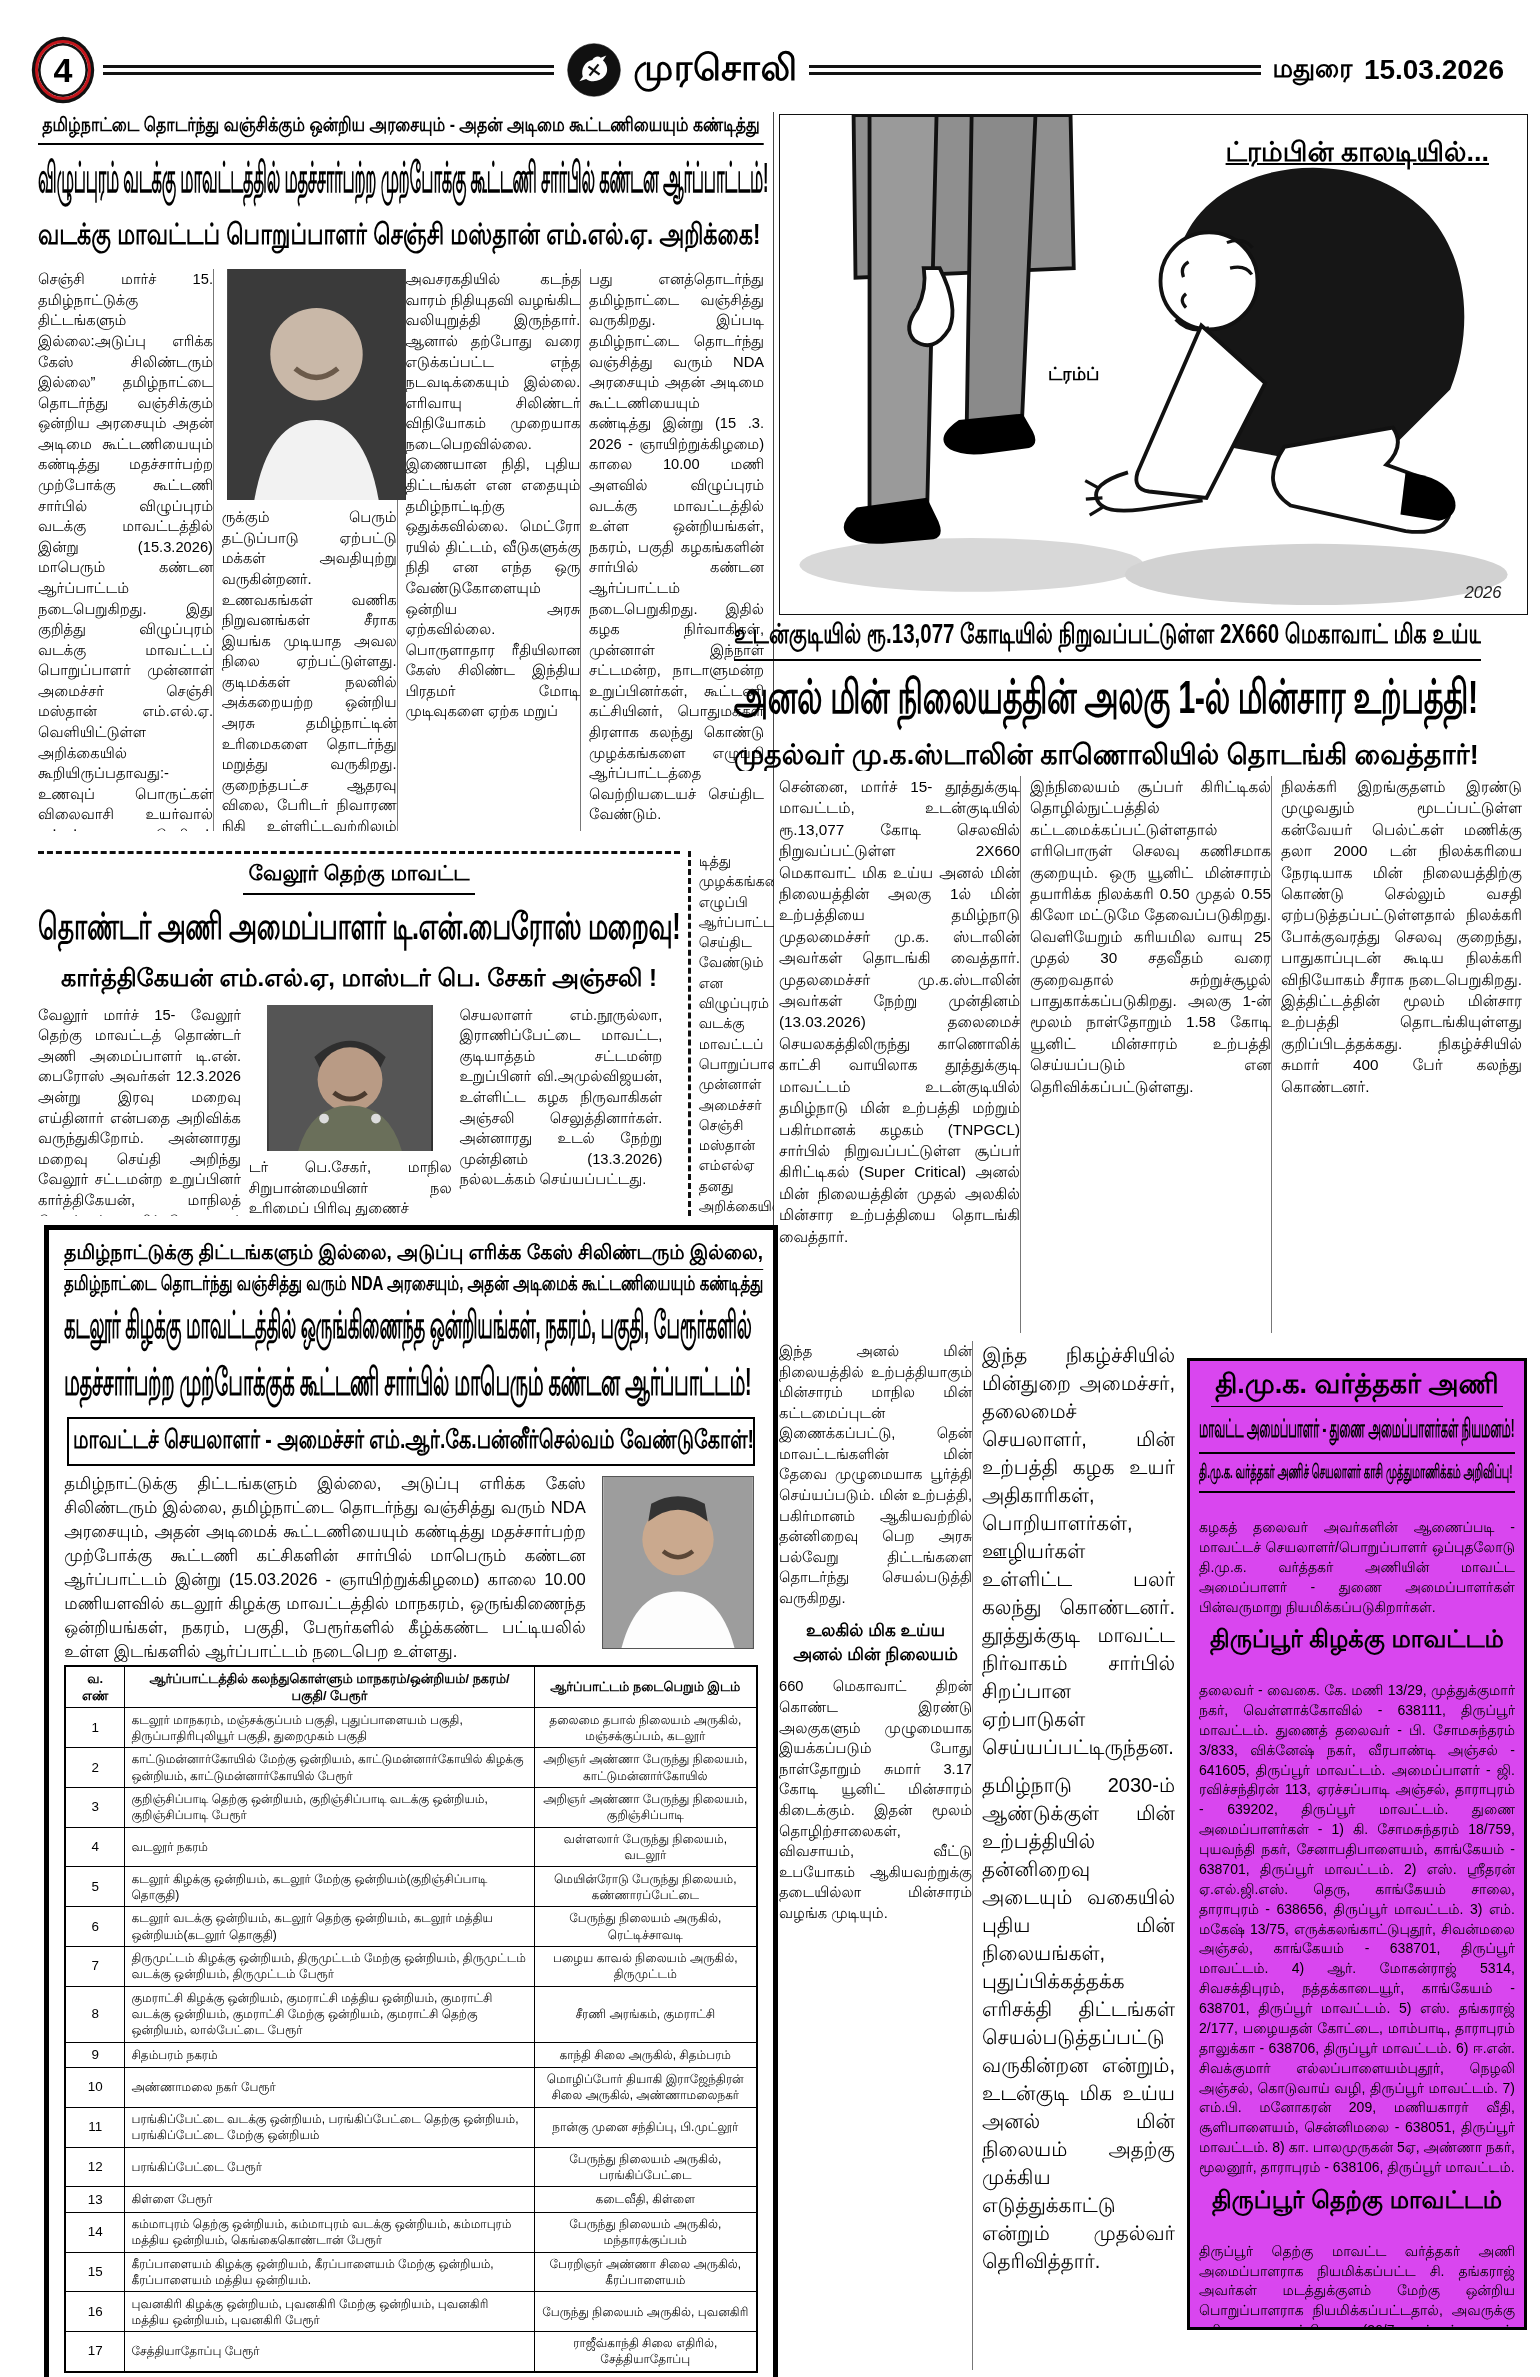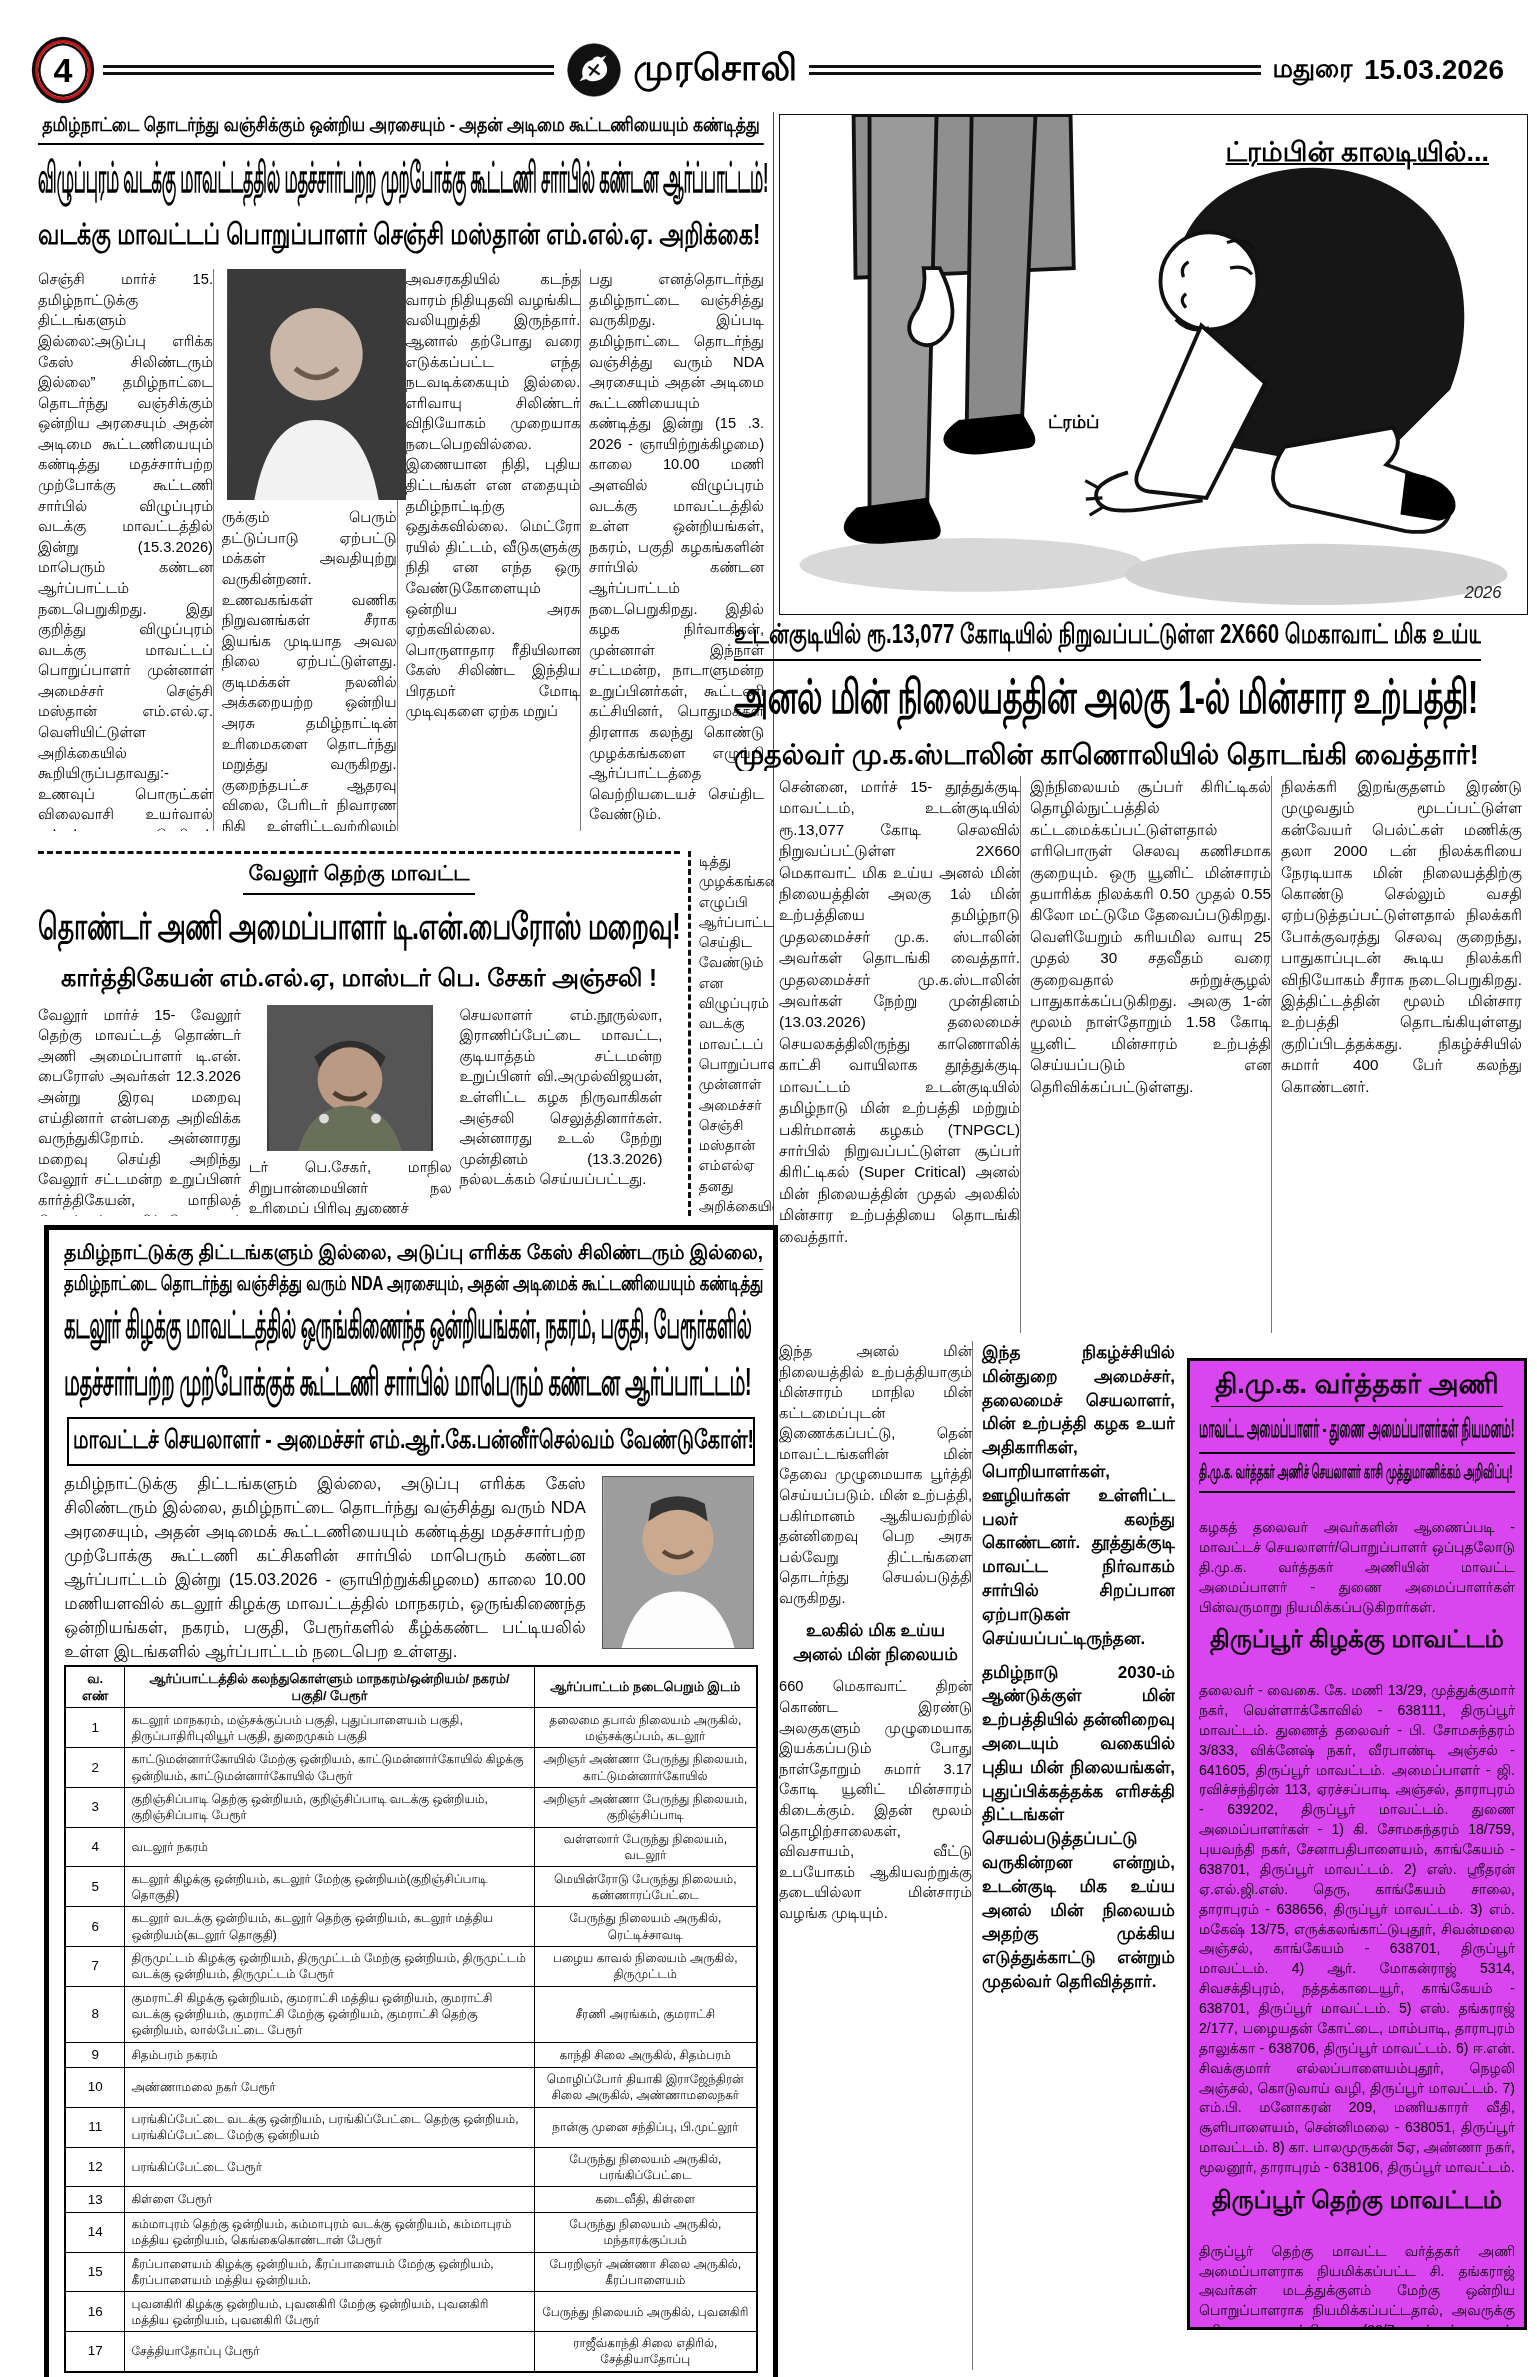--- a/index.html
+++ b/index.html
@@ -39,21 +39,21 @@
   .bb-photo{position:absolute;right:3.8px;top:3.8px;width:150px;height:171px;border:0.6px solid #555;background:linear-gradient(160deg,#bdbdbd,#8f8f8f);}
   table.protest{width:100%;border-collapse:collapse;border:2.6px solid #000;font-size:12px;line-height:1.35;}
   table.protest th,table.protest td{border:1.3px solid #000;padding:3.2px 6.4px;vertical-align:middle;}
   table.protest th{font-weight:bold;text-align:center;font-size:12.8px;}
   td.cno{width:45px;text-align:center;font-size:13.4px;}
   td.cunits{width:396px;text-align:left;}
   td.cplace{text-align:center;}
   
   .cartoonbox{border:1.9px solid #111;background:#fff;}
   .cartoon-title{font-size:27px;font-weight:bold;text-decoration:underline;}
-  .cartoon-label{font-size:18px;font-weight:bold;margin-top:48px;}
+  .cartoon-label{font-size:18px;font-weight:bold;}
   .cartoon-sig{font-size:16.6px;font-style:italic;color:#222;}
   
   .r-kicker{font-size:27px;font-weight:800;text-align:center;border-bottom:2.6px solid #000;padding-bottom:6.4px;}
   .r-head{font-size:47px;font-weight:900;text-align:left;letter-spacing:-0.6px;}
   .r-sub{font-size:28px;font-weight:800;text-align:center;}
   .contcol p{margin:0 0 10.2px 0;}
   .cont-subhead{font-size:17px;font-weight:900;text-align:center;margin:6.4px 0;}
   
   .notice{border:3.2px solid #000;box-sizing:border-box;padding:7.7px 9px;overflow:hidden;background:#d946ef;}
   .n-title{font-size:27px;font-weight:800;text-align:center;}
@@ -293,21 +293,21 @@
     <div class="bcol" style="width:241px;font-size:15.3px;padding-left:9px;">இந்நிலையம் சூப்பர் கிரிட்டிகல் தொழில்நுட்பத்தில் கட்டமைக்கப்பட்டுள்ளதால் எரிபொருள் செலவு கணிசமாக குறையும். ஒரு யூனிட் மின்சாரம் தயாரிக்க நிலக்கரி 0.50 முதல் 0.55 கிலோ மட்டுமே தேவைப்படுகிறது. வெளியேறும் கரியமில வாயு 25 முதல் 30 சதவீதம் வரை குறைவதால் சுற்றுச்சூழல் பாதுகாக்கப்படுகிறது. அலகு 1-ன் மூலம் நாள்தோறும் 1.58 கோடி யூனிட் மின்சாரம் உற்பத்தி செய்யப்படும் என தெரிவிக்கப்பட்டுள்ளது.</div>
     <div class="bcol" style="width:241px;font-size:15.3px;padding-left:9px;">நிலக்கரி இறங்குதளம் இரண்டு முழுவதும் மூடப்பட்டுள்ள கன்வேயர் பெல்ட்கள் மணிக்கு தலா 2000 டன் நிலக்கரியை நேரடியாக மின் நிலையத்திற்கு கொண்டு செல்லும் வசதி ஏற்படுத்தப்பட்டுள்ளதால் நிலக்கரி போக்குவரத்து செலவு குறைந்து, பாதுகாப்புடன் கூடிய நிலக்கரி விநியோகம் சீராக நடைபெறுகிறது. இத்திட்டத்தின் மூலம் மின்சார உற்பத்தி தொடங்கியுள்ளது குறிப்பிடத்தக்கது. நிகழ்ச்சியில் சுமார் 400 பேர் கலந்து கொண்டனர்.</div>
   </div>
 
   <div class="abs bodycols" style="left:779px;top:1341px;width:401px;height:1029px;">
     <div class="bcol contcol" style="width:193px;font-size:14.7px;">
       <p>இந்த அனல் மின் நிலையத்தில் உற்பத்தியாகும் மின்சாரம் மாநில மின் கட்டமைப்புடன் இணைக்கப்பட்டு, தென் மாவட்டங்களின் மின் தேவை முழுமையாக பூர்த்தி செய்யப்படும். மின் உற்பத்தி, பகிர்மானம் ஆகியவற்றில் தன்னிறைவு பெற அரசு பல்வேறு திட்டங்களை தொடர்ந்து செயல்படுத்தி வருகிறது.</p>
       <p class="cont-subhead">உலகில் மிக உய்ய அனல் மின் நிலையம்</p>
       <p>660 மெகாவாட் திறன் கொண்ட இரண்டு அலகுகளும் முழுமையாக இயக்கப்படும் போது நாள்தோறும் சுமார் 3.17 கோடி யூனிட் மின்சாரம் கிடைக்கும். இதன் மூலம் தொழிற்சாலைகள், விவசாயம், வீட்டு உபயோகம் ஆகியவற்றுக்கு தடையில்லா மின்சாரம் வழங்க முடியும்.</p>
     </div>
-    <div class="bcol contcol" style="width:193px;font-size:17px;padding-left:9px;font-weight:bold;">
+    <div class="bcol contcol" style="width:193px;font-size:20px;padding-left:9px;">
       <p>இந்த நிகழ்ச்சியில் மின்துறை அமைச்சர், தலைமைச் செயலாளர், மின் உற்பத்தி கழக உயர் அதிகாரிகள், பொறியாளர்கள், ஊழியர்கள் உள்ளிட்ட பலர் கலந்து கொண்டனர். தூத்துக்குடி மாவட்ட நிர்வாகம் சார்பில் சிறப்பான ஏற்பாடுகள் செய்யப்பட்டிருந்தன.</p>
       <p>தமிழ்நாடு 2030-ம் ஆண்டுக்குள் மின் உற்பத்தியில் தன்னிறைவு அடையும் வகையில் புதிய மின் நிலையங்கள், புதுப்பிக்கத்தக்க எரிசக்தி திட்டங்கள் செயல்படுத்தப்பட்டு வருகின்றன என்றும், உடன்குடி மிக உய்ய அனல் மின் நிலையம் அதற்கு முக்கிய எடுத்துக்காட்டு என்றும் முதல்வர் தெரிவித்தார்.</p>
     </div>
   </div>
 
   <div class="abs notice" style="left:1187px;top:1358px;width:340px;height:972px;">
     <div class="n-title"><span class="inner">தி.மு.க. வர்த்தகர் அணி</span></div>
     <div class="n-head fitwrap"><span class="fit" style="transform: scaleX(0.451231);">மாவட்ட அமைப்பாளர் - துணை அமைப்பாளர்கள் நியமனம்!</span></div>
     <div class="n-rule"></div>
     <div class="n-sub fitwrap"><span class="fit" style="transform: scaleX(0.523256);">தி.மு.க. வர்த்தகர் அணிச் செயலாளர் காசி முத்துமாணிக்கம் அறிவிப்பு!</span></div>

